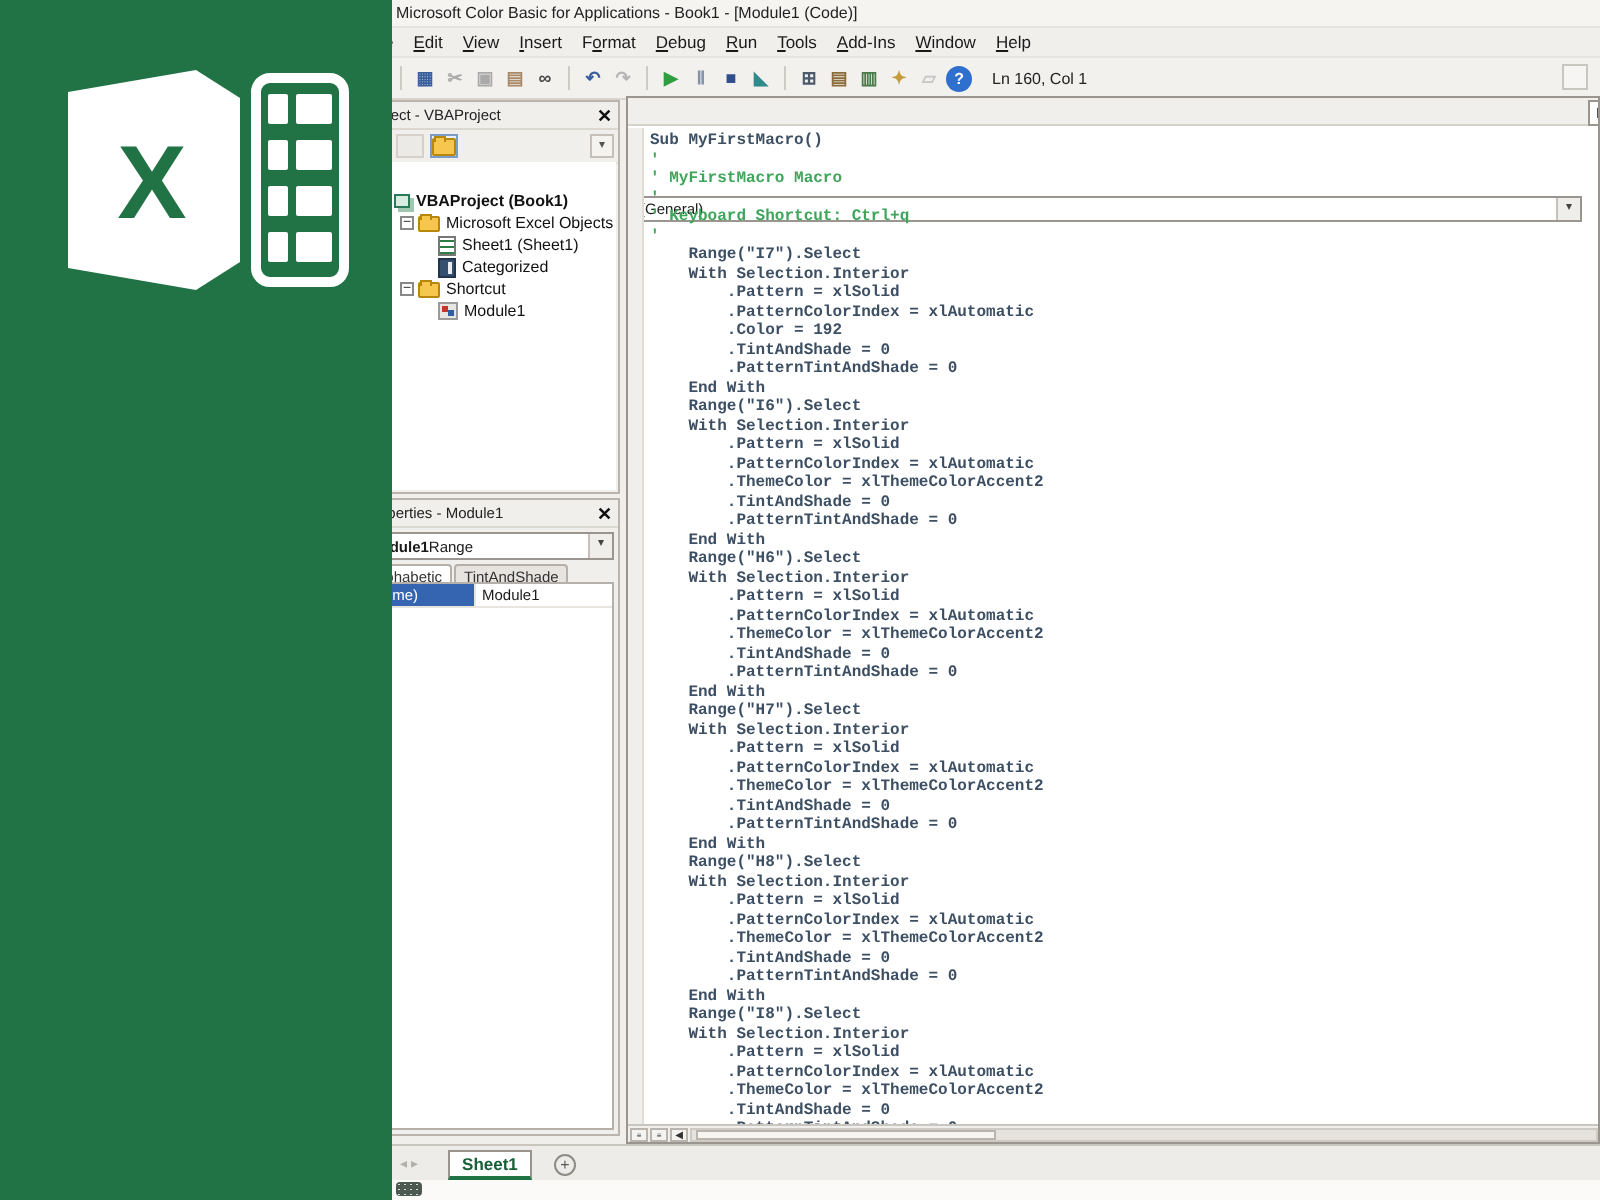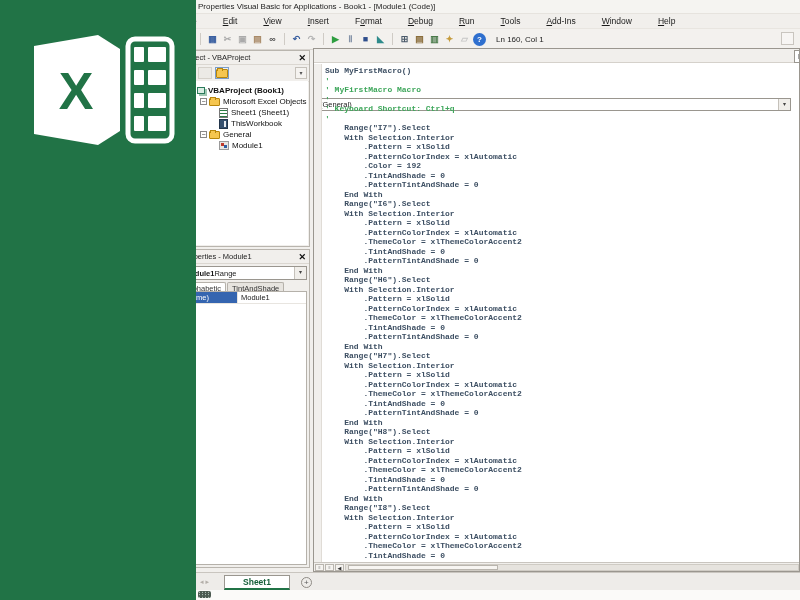--- a/index.html
+++ b/index.html
@@ -8,21 +8,21 @@
 
   
   .green-overlay{position:absolute;left:0;top:0;width:196px;height:600px;background:#217346;z-index:30;}
   .logo{position:absolute;left:26px;top:30px;}
 
   
   .vba-window{position:absolute;left:173px;top:0;width:627px;height:572px;background:#f1efec;z-index:10;
     border-left:1px solid #b9b5ae;box-sizing:border-box;}
   .titlebar{height:13px;display:flex;align-items:center;padding-left:24px;font-size:8px;color:#222;
     background:#f5f4f1;border-bottom:1px solid #e6e3de;white-space:nowrap;}
-  .menubar{height:14px;display:flex;align-items:center;font-size:8.5px;padding-left:4px;gap:16px;}
+  .menubar{height:14px;display:flex;align-items:center;font-size:8.5px;padding-left:4px;}
   .menu-item{padding:1px 5px;white-space:nowrap;}
   .menu-item u{text-underline-offset:1px;}
   .toolbar{position:relative;height:20px;display:flex;align-items:center;padding-left:4px;
     border-top:1px solid #e8e5e0;border-bottom:1px solid #d8d4cf;background:#f3f1ee;}
   .tb-icons{display:flex;align-items:center;gap:2px;}
   .tb-btn{width:13px;height:13px;font-size:9px;line-height:13px;text-align:center;display:inline-block;
     font-weight:bold;}
   .tb-btn.round{border-radius:50%;font-size:8px;}
   .tb-btn.boxed{font-size:8px;}
   .tb-caret{font-size:6px;color:#444;margin-left:-1px;}
@@ -41,21 +41,21 @@
   .panel-toolbar{position:relative;height:16px;display:flex;align-items:center;gap:3px;padding:0 2px;
     border-bottom:1px solid #e2ded8;}
   .ptb{width:14px;height:12px;background:#eceae6;border:1px solid #d5d1ca;box-sizing:border-box;
     display:flex;align-items:center;justify-content:center;}
   .ptb.active{border:1px solid #7a9cc8;background:#e9f1fb;}
   .folder-ic{width:10px;height:7px;background:#f6c64f;border:1px solid #b8860b;border-radius:1px;position:relative;}
   .folder-ic::before{content:"";position:absolute;left:0;top:-2px;width:4px;height:2px;background:#f6c64f;
     border:1px solid #b8860b;border-bottom:none;}
   .pscroll{position:absolute;right:2px;top:2px;width:12px;height:12px;background:#f5f3f0;border:1px solid #c5c1ba;
     font-size:6px;line-height:11px;text-align:center;color:#555;box-sizing:border-box;}
-  .tree{position:absolute;left:1px;right:1px;top:30px;bottom:1px;background:#fff;font-size:8px;padding-top:4px;
+  .tree{position:absolute;left:1px;right:1px;top:30px;bottom:1px;background:#fff;font-size:8px;padding-top:14px;
     overflow:hidden;}
   .tree-row{display:flex;align-items:center;height:11px;white-space:nowrap;}
   .expander{width:7px;height:7px;border:1px solid #888;background:#fff;font-size:7px;line-height:5px;
     text-align:center;color:#333;margin-right:2px;box-sizing:border-box;flex:none;}
   .ticon{width:11px;height:9px;margin-right:3px;position:relative;flex:none;box-sizing:border-box;}
   .icon-vbaproj{background:#d9ece2;border:1px solid #2a7a5a;box-shadow:2px 2px 0 #9fc7b2;width:8px;height:7px;}
   .icon-folder{background:#f6c64f;border:1px solid #b8860b;border-radius:1px;height:8px;}
   .icon-folder::before{content:"";position:absolute;left:0;top:-2px;width:4px;height:2px;background:#f6c64f;
     border:1px solid #b8860b;border-bottom:none;}
   .icon-sheet{background:#fff;border:1px solid #777;height:10px;width:9px;
@@ -109,36 +109,36 @@
   .sarrow{width:9px;height:7px;font-size:5px;line-height:7px;text-align:center;color:#333;background:#f5f3f0;
     border:1px solid #b9b5ae;box-sizing:border-box;margin-right:1px;}
   .strack{flex:1;height:7px;background:#e6e3de;border:1px solid #cfcbc4;position:relative;box-sizing:border-box;}
   .sthumb{position:absolute;left:2px;top:0;width:150px;height:5px;background:#f7f5f2;border:1px solid #b9b5ae;box-sizing:border-box;}
 
   
   .sheet-bar{position:absolute;left:0;right:0;top:572px;height:18px;background:#eeece9;
     border-top:1px solid #c9c5bf;z-index:5;display:flex;align-items:center;}
   .tab-nav{margin-left:200px;font-size:7px;color:#b3afa9;letter-spacing:2px;}
   .sheet-tab{margin-left:13px;background:#fff;border:1px solid #9a968f;border-bottom:2px solid #217346;
-    font-size:8.5px;font-weight:bold;color:#17603a;padding:0 18px;height:15px;line-height:13px;box-sizing:border-box;}
+    font-size:8.5px;font-weight:bold;color:#17603a;padding:0 6px;height:15px;line-height:13px;box-sizing:border-box;}
   .new-sheet{margin-left:11px;width:11px;height:11px;border-radius:50%;border:1px solid #8f8b85;color:#5a5a5a;
     font-size:8px;line-height:10px;text-align:center;box-sizing:border-box;}
   .status-row{position:absolute;left:0;right:0;top:590px;height:10px;background:#fbfaf9;z-index:5;}
   .kbd-icon{position:absolute;left:198px;top:1px;width:13px;height:7px;background:#4c5a52;border-radius:2px;
     background-image:radial-gradient(#cfe3d8 0.5px,transparent 0.6px);background-size:3px 2.5px;}
 </style>
 </head>
 <body>
 
 <div class="screen">
 
   <div class="vba-window">
 
     <div class="titlebar">
-      <span>Properties Visual Basic for Applications - Book1 - [Module1 (Code)]</span>
+      <span>Microsoft Color Basic for Applications - Book1 - [Module1 (Code)]</span>
     </div>
 
     <div class="menubar">
         <span class="menu-item"><u>F</u>ile</span>
         <span class="menu-item"><u>E</u>dit</span>
         <span class="menu-item"><u>V</u>iew</span>
         <span class="menu-item"><u>I</u>nsert</span>
         <span class="menu-item">F<u>o</u>rmat</span>
         <span class="menu-item"><u>D</u>ebug</span>
         <span class="menu-item"><u>R</u>un</span>
@@ -200,26 +200,26 @@
             <span class="expander">−</span>
             <span class="ticon icon-folder"></span>
             <span class="tlabel">Microsoft Excel Objects</span>
           </div>
           <div class="tree-row" style="padding-left: 39px; align-items: center;">
             <span class="ticon icon-sheet"></span>
             <span class="tlabel">Sheet1 (Sheet1)</span>
           </div>
           <div class="tree-row" style="padding-left: 39px;">
             <span class="ticon icon-book"></span>
-            <span class="tlabel">ThisWorkbook</span>
+            <span class="tlabel">Categorized</span>
           </div>
           <div class="tree-row" style="padding-left: 20px;">
             <span class="expander">−</span>
             <span class="ticon icon-folder"></span>
-            <span class="tlabel">General</span>
+            <span class="tlabel">Shortcut</span>
           </div>
           <div class="tree-row" style="padding-left: 39px;">
             <span class="ticon icon-module"></span>
             <span class="tlabel">Module1</span>
           </div>
         </div>
     </div>
 
     <div class="properties-panel">
       <div class="panel-header">

